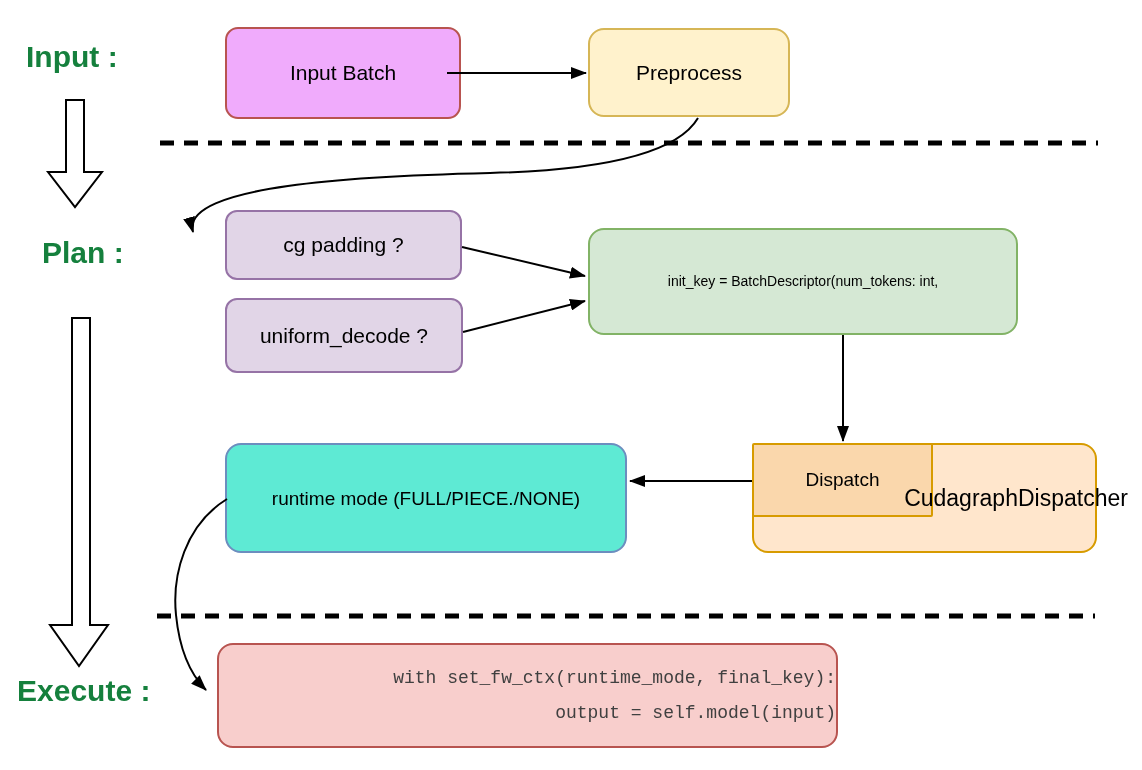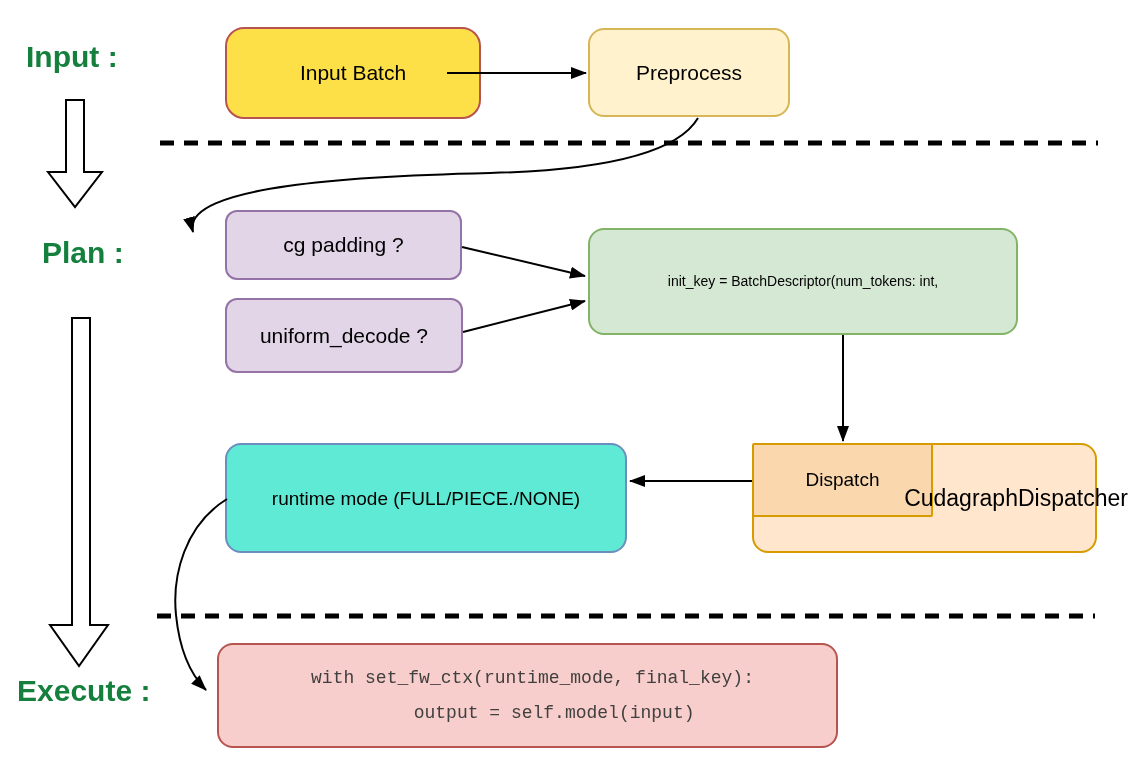--- a/index.html
+++ b/index.html
@@ -34,22 +34,22 @@
     display: flex;
     flex-direction: column;
     align-items: center;
     justify-content: center;
     text-align: center;
     z-index: 2;
   }
   .node .line { display: block; }
 
   .node-input-batch {
-    left: 225px; top: 27px; width: 256px; height: 92px;
-    background: #fde047; border-color: #b85450; border-radius: 19px;
+    left: 225px; top: 27px; width: 236px; height: 92px;
+    background: #f0abfc; border-color: #b85450; border-radius: 13px;
     font-size: 21px;
   }
   .node-preprocess {
     left: 588px; top: 28px; width: 202px; height: 89px;
     background: #fff2cc; border-color: #d6b656; border-radius: 16px;
     font-size: 21px;
   }
   .node-cg-padding {
     left: 225px; top: 210px; width: 237px; height: 70px;
     background: #e1d5e7; border-color: #9673a6; border-radius: 12px;
@@ -88,21 +88,21 @@
     text-align: center;
   }
   .node-runtime-mode {
     left: 225px; top: 443px; width: 402px; height: 110px;
     background: #5eead4; border-color: #6c8ebf; border-radius: 16px;
     font-size: 19px; line-height: 31px;
   }
   .node-execute-code {
     left: 217px; top: 643px; width: 621px; height: 105px;
     background: #f8cecc; border-color: #b85450; border-radius: 16px;
-    align-items: center;
+    align-items: flex-end;
     font-family: "Liberation Mono", monospace;
     font-size: 18px; line-height: 35px;
     color: #404040;
     padding-left: 10px;
     text-align: left;
   }
   .code-line { white-space: pre; }
 </style>
 </head>
 <body>

